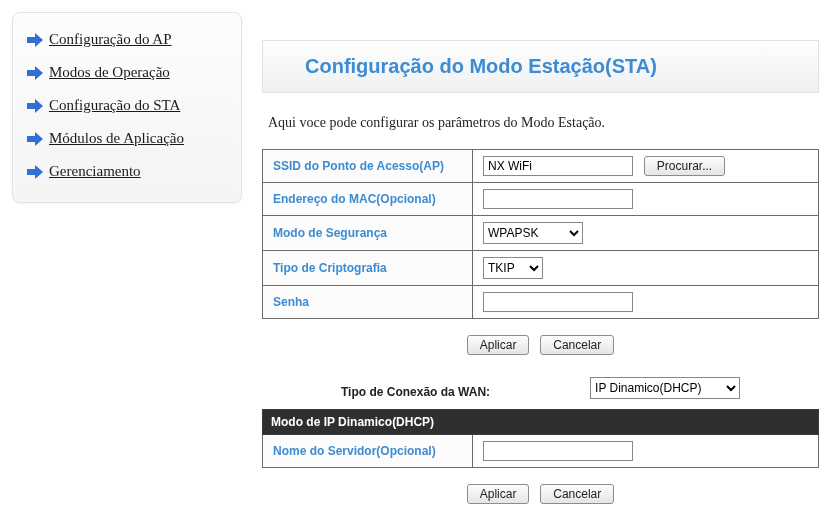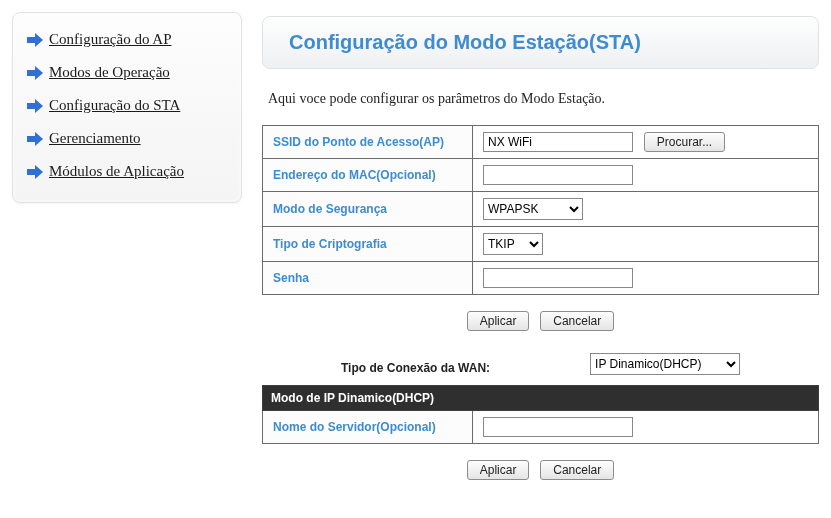--- a/index.html
+++ b/index.html
@@ -63,24 +63,25 @@
   }
   
   .main {
     flex: 1 1 auto;
     min-width: 0;
     padding-top: 4px;
   }
   .title-bar {
     background: linear-gradient(#fefefe, #eef0f2);
     border: 1px solid #dfe2e5;
-    border-radius: 8px;
-    padding: 14px 26px;
+    border-radius: 0;
+    padding: 14px 42px;
     margin-bottom: 22px;
     box-shadow: inset 0 1px 0 #fff;
+    margin-top: 24px;
   }
   .title-bar h1 {
     margin: 0;
     font-size: 20px;
     font-weight: bold;
     color: #3d8bd1;
     font-family: Arial, Helvetica, sans-serif;
   }
   .intro {
     padding: 0 6px 18px 6px;
@@ -171,25 +172,25 @@
     <div class="sidebar-item">
       <span class="arrow"></span>
       <span class="label">Modos de Operação</span>
     </div>
     <div class="sidebar-item">
       <span class="arrow"></span>
       <span class="label">Configuração do STA</span>
     </div>
     <div class="sidebar-item">
       <span class="arrow"></span>
+      <span class="label">Módulos de Aplicação</span>
+    </div>
+    <div class="sidebar-item">
+      <span class="arrow"></span>
       <span class="label">Gerenciamento</span>
-    </div>
-    <div class="sidebar-item">
-      <span class="arrow"></span>
-      <span class="label">Módulos de Aplicação</span>
     </div>
   </div>
 
   <div class="main">
 
     <div class="title-bar">
       <h1>Configuração do Modo Estação(STA)</h1>
     </div>
 
     <div class="intro">Aqui voce pode configurar os parâmetros do Modo Estação.</div>

